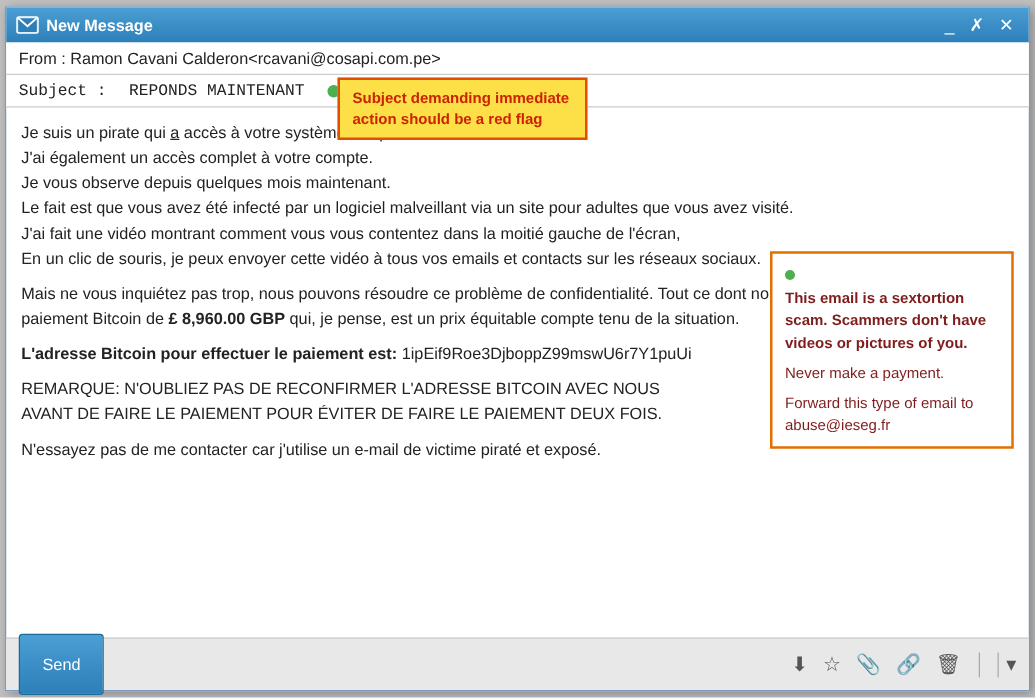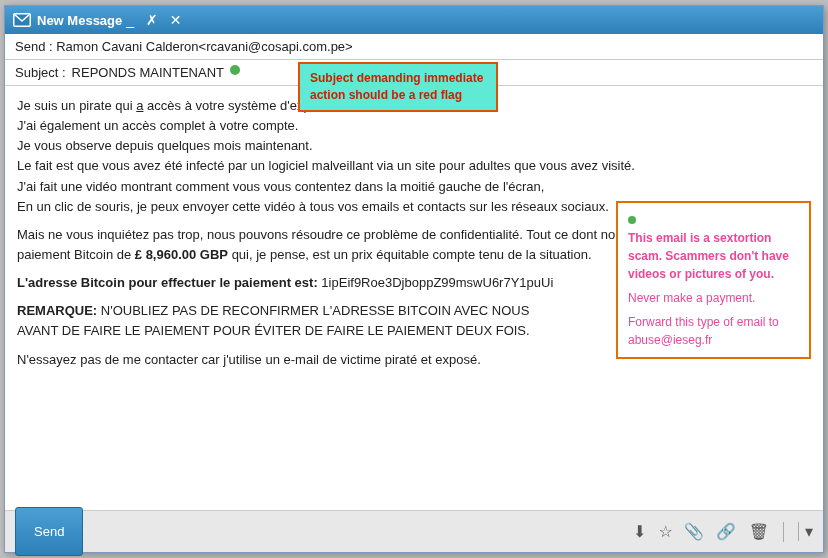--- a/index.html
+++ b/index.html
@@ -14,20 +14,21 @@
       flex-direction: column;
       box-shadow: 2px 2px 8px rgba(0,0,0,0.3);
     }
 
     .title-bar {
       background: linear-gradient(to bottom, #4a9fd4, #2d7fb8);
       color: white;
       padding: 4px 8px;
       display: flex;
       align-items: center;
+      justify-content: space-between;
       height: 28px;
     }
 
     .title-bar-left {
       display: flex;
       align-items: center;
       gap: 6px;
     }
 
     .title-bar-icon {
@@ -79,47 +80,47 @@
       font-size: 13px;
       color: #222;
       background: #fff;
       display: flex;
       align-items: flex-start;
       position: relative;
     }
 
     .subject-text {
       display: flex;
-      align-items: flex-start;
-      gap: 6px;
+      align-items: center;
+      gap: 18px;
+      font-family: Liberation Mono, monospace;
     }
 
     .green-dot {
       width: 10px;
       height: 10px;
       background: #4caf50;
       border-radius: 50%;
       display: inline-block;
       flex-shrink: 0;
     }
 
     .tooltip-red {
-      background: #5eead4;
+      background: #fde047;
       border: 2px solid #e05000;
       padding: 6px 10px;
       position: absolute;
       left: 265px;
       top: 2px;
       z-index: 10;
       max-width: 200px;
       font-size: 12px;
       font-weight: bold;
       color: #cc2200;
       line-height: 1.4;
-      margin-left: 28px;
     }
 
     .body-area {
       flex: 1;
       padding: 10px 12px;
       font-size: 13px;
       color: #222;
       overflow-y: auto;
       position: relative;
       line-height: 1.55;
@@ -131,34 +132,34 @@
 
     .body-section {
       margin-bottom: 8px;
     }
 
     .bitcoin-address {
       font-weight: bold;
     }
 
     .warning-label {
-      font-weight: bold;
+      font-weight: normal;
     }
 
     .tooltip-orange {
       background: #fff;
       border: 2px solid #e07000;
       padding: 8px 10px;
       position: absolute;
       right: 12px;
       top: 115px;
       z-index: 10;
       width: 195px;
       font-size: 12px;
-      color: #ec4899;
+      color: #7f1d1d;
       line-height: 1.5;
     }
 
     .tooltip-orange .green-dot-small {
       width: 8px;
       height: 8px;
       background: #4caf50;
       border-radius: 50%;
       display: inline-block;
       margin-right: 3px;
@@ -229,21 +230,21 @@
       <span class="title-bar-title">New Message</span>
     </div>
     <div class="title-bar-controls">
       <span class="title-btn">_</span>
       <span class="title-btn">✗</span>
       <span class="title-btn">✕</span>
     </div>
   </div>
 
   <div class="header-row">
-    <span>Send :</span>
+    <span>From :</span>
     <span>Ramon Cavani Calderon&lt;rcavani@cosapi.com.pe&gt;</span>
   </div>
 
 
   <div class="subject-row">
     <div class="subject-text">
       <span>Subject :</span>
       <span>REPONDS MAINTENANT</span>
       <span class="green-dot"></span>
     </div>

